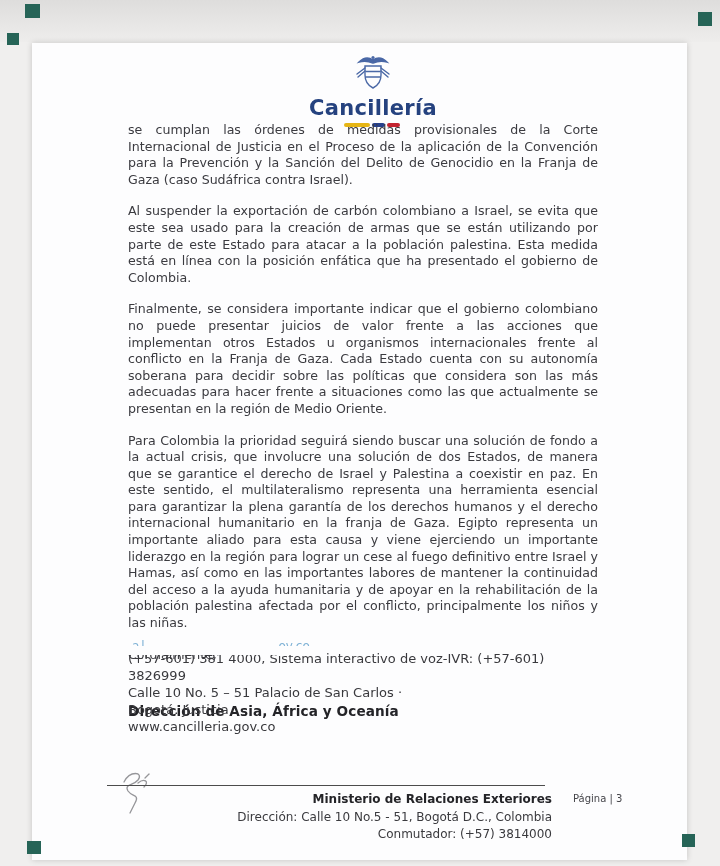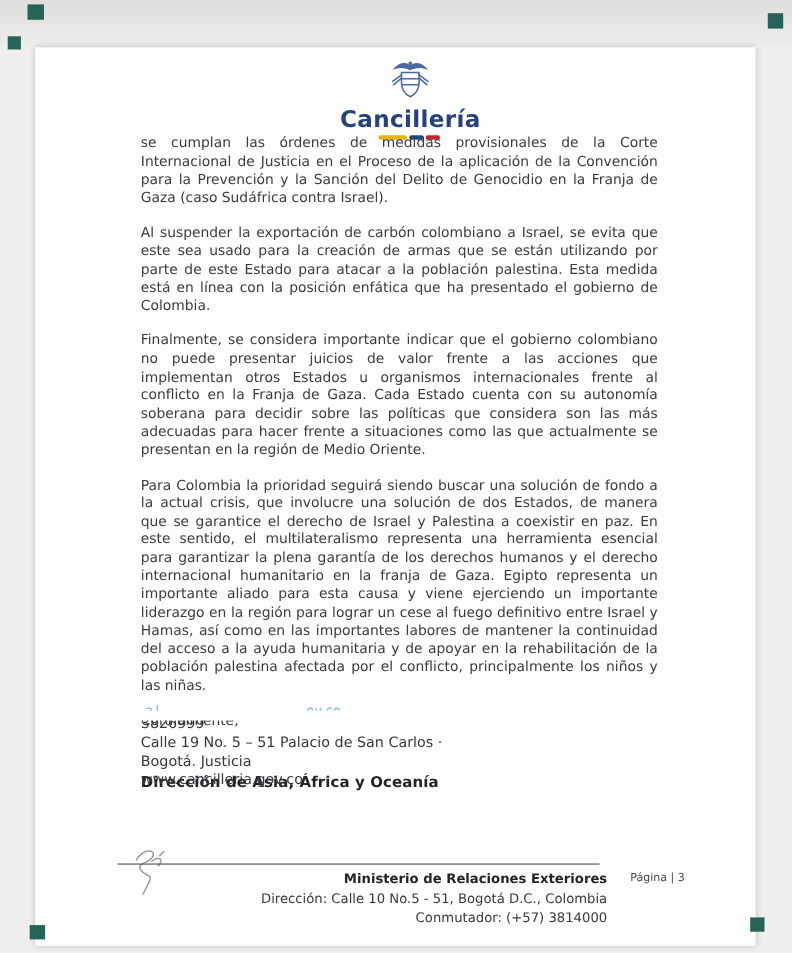--- a/index.html
+++ b/index.html
@@ -89,24 +89,25 @@
     <p class="closing">Cordialmente,</p>
     <div class="dept">Dirección de Asia, África y Oceanía</div>
   </div>
 
   <div class="contact">
     <div class="redacted-line">
       <span class="frag frag-left">al</span>
       <span class="frag frag-right">ov.co</span>
     </div>
     <div class="phone-line">
+      <span>(+57-601) 381 4000, Sistema interactivo de voz-IVR: (+57-601)</span>
       <div class="redact-strip"></div>
     </div>
     <div>3826999</div>
-    <div>Calle 19 No. 5 – 51 Palacio de San Carlos ·</div>
+    <div>Calle 10 No. 5 – 51 Palacio de San Carlos ·</div>
     <div>Bogotá. Justicia</div>
     <div>www.cancilleria.gov.co</div>
     <svg class="scribble" width="46" height="52" viewBox="0 0 46 52">
       <g fill="none" stroke="#96969a" stroke-width="1.3" stroke-linecap="round">
         <path d="M10 16 C16 4 30 6 24 14 C19 20 10 18 14 25 C18 31 26 28 21 37 L16 47"></path>
         <path d="M24 17 C30 12 36 15 30 21"></path>
         <path d="M31 12 l4 -4"></path>
       </g>
     </svg>
   </div>

